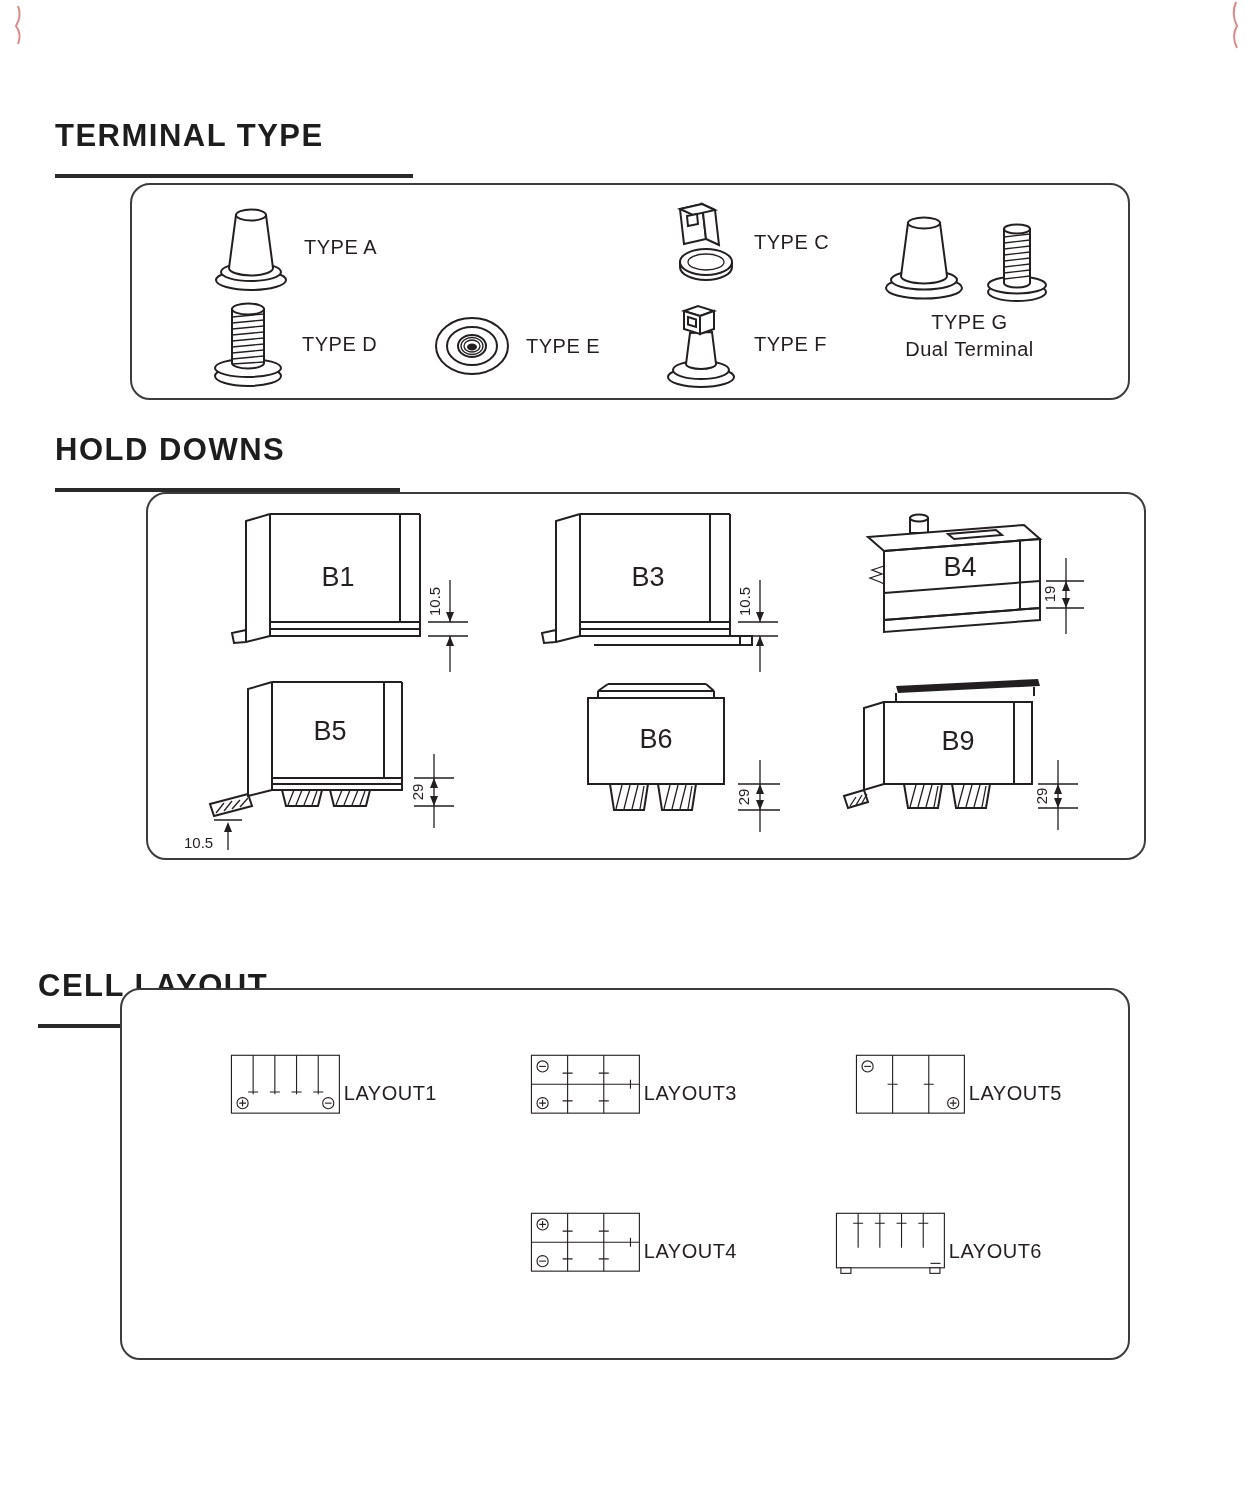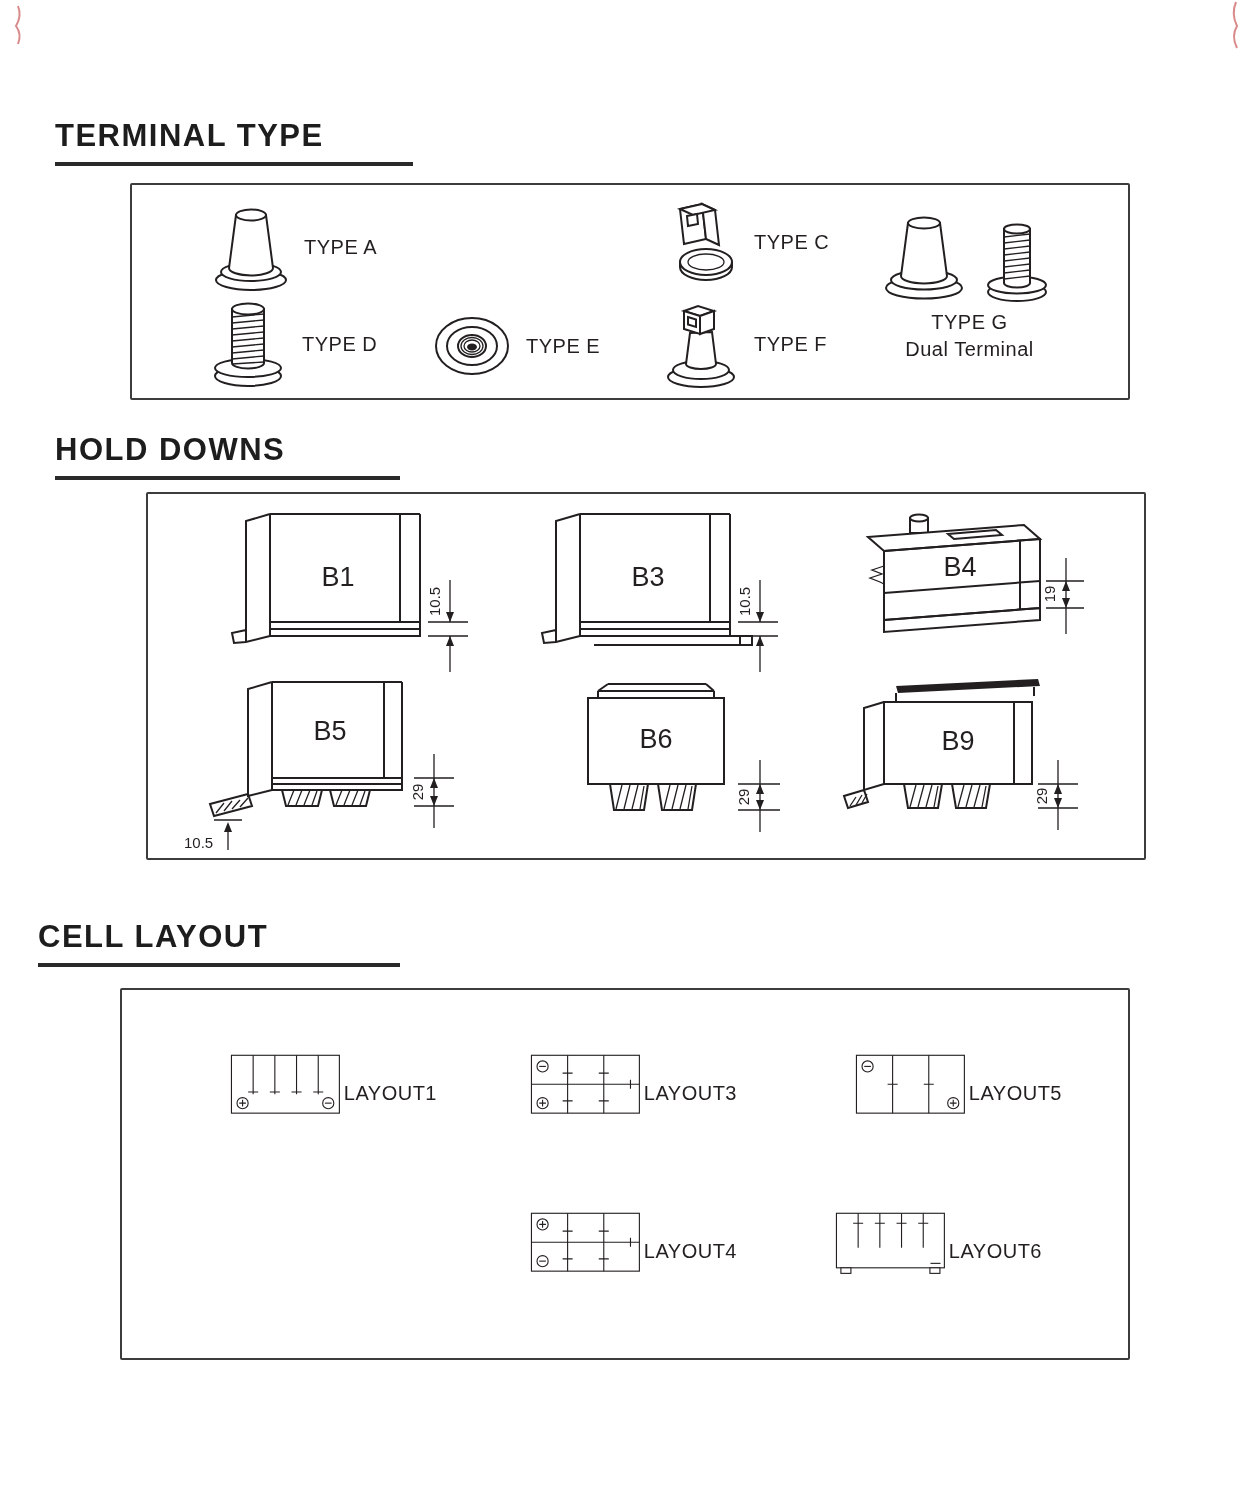--- a/index.html
+++ b/index.html
@@ -3,24 +3,24 @@
 <meta charset="utf-8">
 <style>
   * { margin:0; padding:0; box-sizing:border-box; }
   html,body { background:#ffffff; }
   body {
     width:1250px; height:1500px; position:relative;
     font-family:"Liberation Sans", sans-serif; color:#231f20;
   }
   .heading {
     position:absolute; font-weight:bold; font-size:31px; letter-spacing:1.5px;
-    color:#1d1d1d; border-bottom:4px solid #2a2a2a; padding-bottom:8px;
+    color:#1d1d1d; border-bottom:4px solid #2a2a2a; padding-bottom:20px;
   }
   .panel {
-    position:absolute; border:2.5px solid #3c3c3c; border-radius:2px; background:#fff;
+    position:absolute; border:2.5px solid #3c3c3c; border-radius:20px; background:#fff;
   }
   .fig { position:absolute; display:flex; align-items:center; }
   .fig-label { font-size:20px; margin-left:14px; letter-spacing:0.5px; white-space:nowrap; }
   .fig-col { position:absolute; display:flex; flex-direction:column; align-items:center; }
   .fig-col .fig-label { margin:4px 0 0 0; text-align:center; }
   .holdfig { position:absolute; }
   .cellfig { position:absolute; width:210px; display:flex; flex-direction:row; align-items:center; }
   .caption { font-size:20px; margin-top:12px; letter-spacing:0.5px; }
   svg { display:block; }
   svg text { font-family:"Liberation Sans", sans-serif; fill:#231f20; }
@@ -267,21 +267,21 @@
         <path class="thin" d="M240,108 H280 M240,132 H280 M260,84 V108 M260,132 V154 M260,108 V132"></path>
         <polygon class="dk" points="260,108 256,118 264,118"></polygon>
         <polygon class="dk" points="260,132 256,122 264,122"></polygon>
         <text class="dim" text-anchor="middle" transform="translate(249,120) rotate(-90)">29</text>
       </g>
     </svg>
   </div>
 
 </div>
 
-<div class="heading" style="left:38px;top:919px;width:362px">CELL LAYOUT</div>
+<div class="heading" style="left:38px;top:968px;width:362px">CELL LAYOUT</div>
 
 <div class="panel" style="left:120px;top:988px;width:1010px;height:372px">
 
   <div class="cellfig" style="left:105px;top:34px">
     <svg width="210" height="126" viewBox="0 0 210 126">
       <g>
         <rect class="ln" x="8" y="6" width="194" height="104"></rect>
         <path class="ln" d="M47,6 V76 M86,6 V76 M125,6 V76 M164,6 V76"></path>
         <path class="ln" d="M38,72 H56 M77,72 H95 M116,72 H134 M155,72 H173"></path>
         <circle class="ln" cx="28" cy="92" r="10"></circle>

